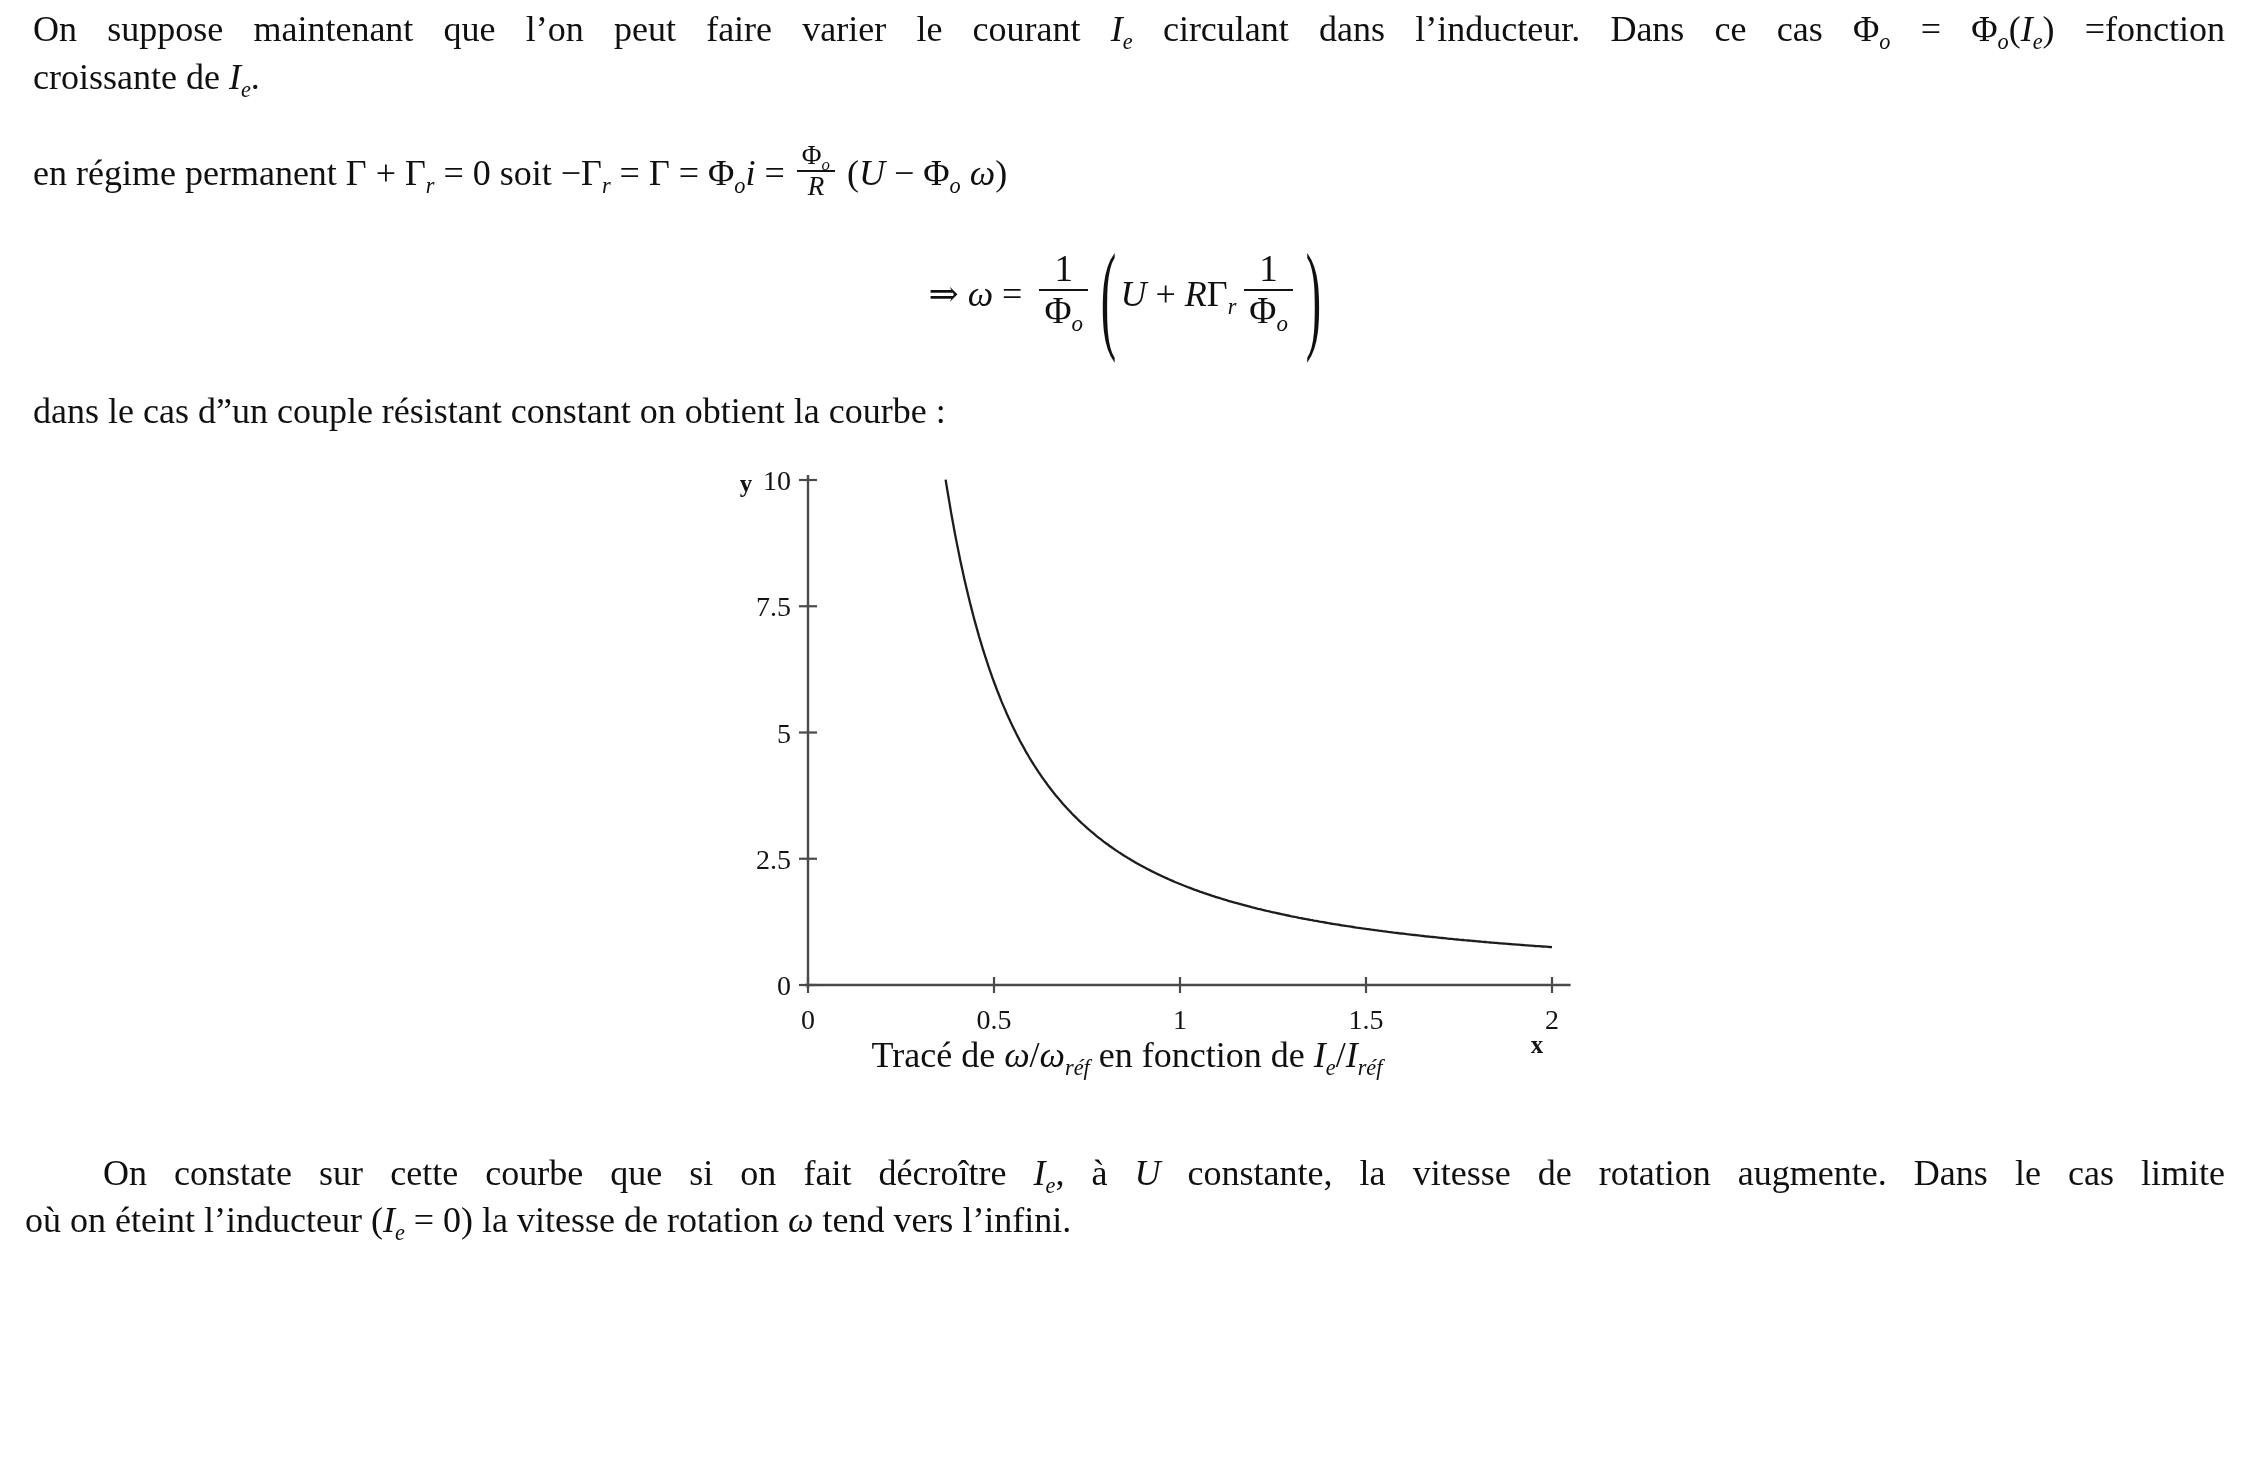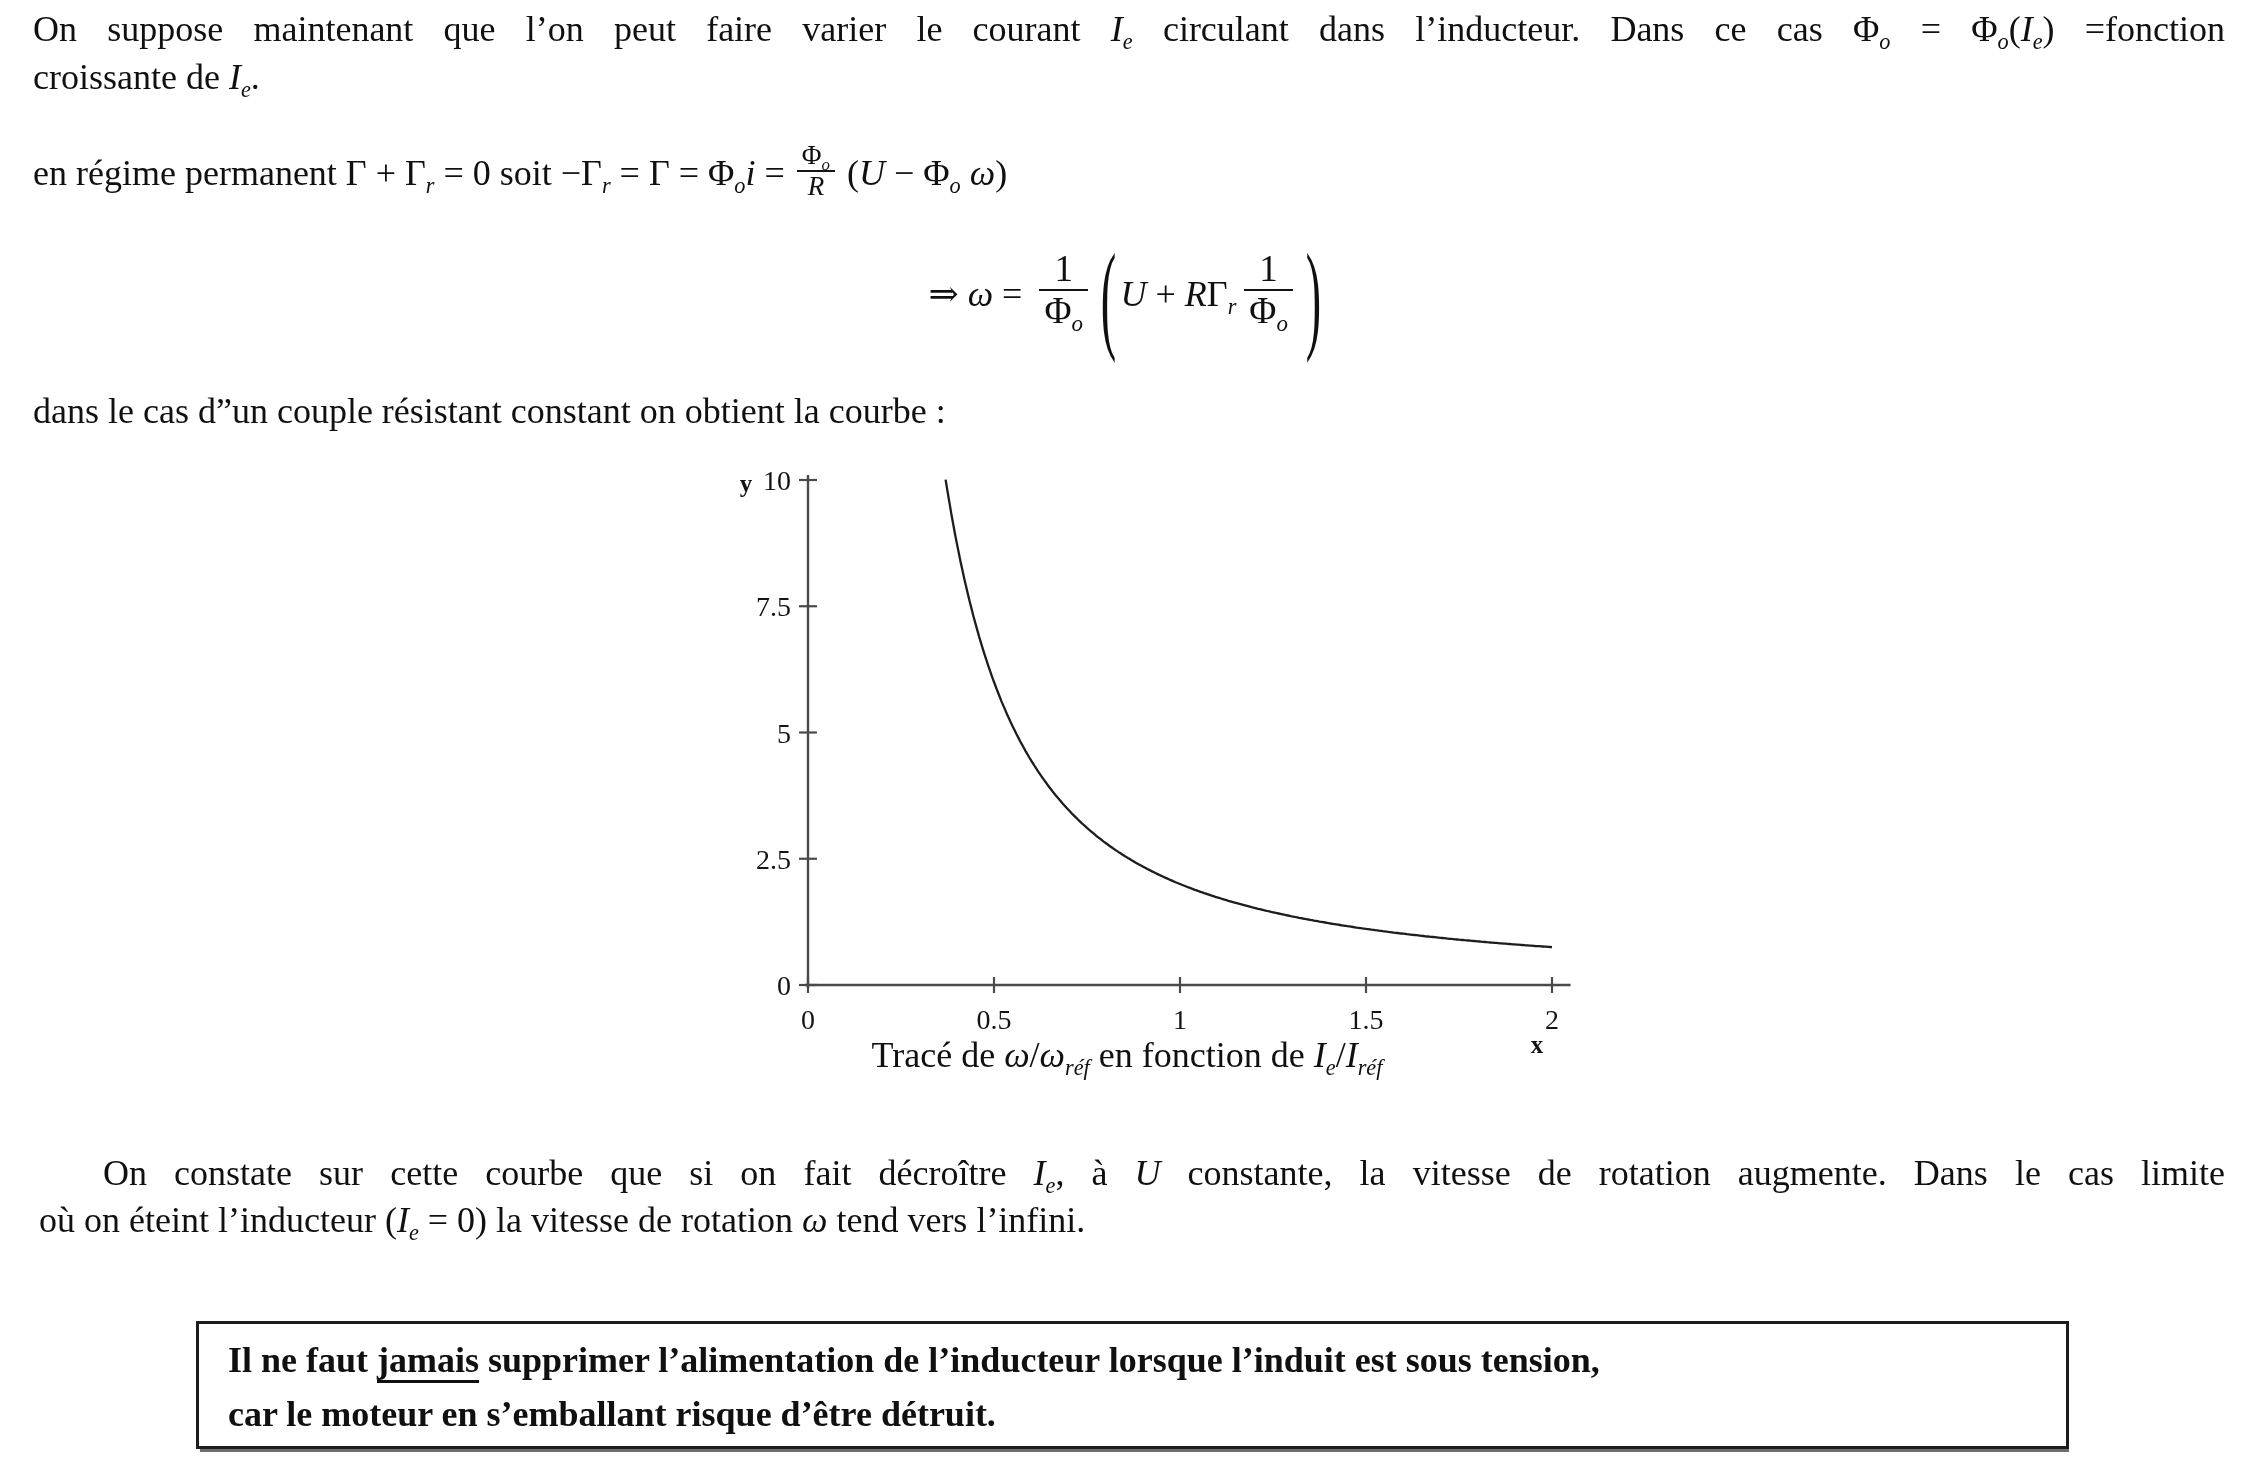--- a/index.html
+++ b/index.html
@@ -8,21 +8,21 @@
   .txt{position:absolute;white-space:nowrap;line-height:46px;}
   .just{white-space:normal;width:2192px;text-align:justify;text-align-last:justify;line-height:46px;}
   .l1{left:33px;top:6px;}
   .l2{left:33px;top:54px;}
   .l3{left:33px;top:100px;}
   .l4{left:33px;top:124px;height:98px;line-height:98px;}
   .display-eq{left:0;right:0;top:228px;height:132px;line-height:132px;text-align:center;}
   .courbe{left:33px;top:388px;text-align:right;}
   .caption{left:0;right:0;top:1032px;text-align:center;}
   .p2a{left:33px;top:1150px;text-indent:70px;}
-  .p2b{left:39px;top:1197px;text-align:center;}
+  .p2b{left:25px;top:1197px;text-align:center;}
   .s-i{font-style:italic;}
   .s-b{font-weight:bold;}
   .s-bu{font-weight:bold;text-decoration:underline;text-underline-offset:8px;text-decoration-thickness:3px;}
   .s-p{display:inline-block;font-size:44px;transform:scaleY(2.75) scaleX(1.05);vertical-align:middle;
        line-height:0;margin:0 5px;font-weight:400;}
   sub.ms{font-size:62%;font-style:italic;line-height:0;}
   .frac{display:inline-block;text-align:center;vertical-align:middle;line-height:1.08;}
   .frac .num{display:block;border-bottom:2px solid #141414;padding:0 5px;}
   .frac .den{display:block;padding:0 5px;}
   .l4 .frac{font-size:27px;transform:translateY(-6px);margin:0 3px;}
@@ -72,18 +72,14 @@
       <text x="46" y="37" text-anchor="middle" font-size="25" font-weight="700">y</text>
       <text x="837.12" y="598" text-anchor="middle" font-size="25" font-weight="700">x</text>
       <path d="M245.6 24.6 L247.5 36.2 L249.4 47.4 L251.2 58.1 L253.1 68.5 L254.9 78.5 L256.8 88.1 L258.7 97.4 L260.5 106.4 L262.4 115.1 L264.2 123.5 L266.1 131.6 L268.0 139.4 L269.8 147.0 L271.7 154.4 L273.5 161.5 L275.4 168.4 L277.3 175.1 L279.1 181.6 L281.0 187.8 L282.8 193.9 L284.7 199.9 L286.6 205.6 L288.4 211.2 L290.3 216.6 L292.1 221.9 L294.0 227.0 L295.9 232.0 L297.7 236.8 L299.6 241.5 L301.4 246.1 L303.3 250.6 L305.2 254.9 L307.0 259.2 L308.9 263.3 L310.7 267.3 L312.6 271.2 L314.5 275.1 L316.3 278.8 L318.2 282.4 L320.0 286.0 L321.9 289.4 L323.8 292.8 L325.6 296.1 L327.5 299.3 L329.3 302.5 L331.2 305.6 L333.1 308.6 L334.9 311.5 L336.8 314.4 L338.6 317.2 L340.5 319.9 L342.4 322.6 L344.2 325.2 L346.1 327.8 L347.9 330.3 L349.8 332.8 L351.7 335.2 L353.5 337.6 L355.4 339.9 L357.2 342.1 L359.1 344.3 L361.0 346.5 L362.8 348.7 L364.7 350.7 L366.5 352.8 L368.4 354.8 L370.3 356.8 L372.1 358.7 L374.0 360.6 L375.8 362.4 L377.7 364.3 L379.6 366.1 L381.4 367.8 L383.3 369.5 L385.1 371.2 L387.0 372.9 L388.9 374.5 L390.7 376.1 L392.6 377.7 L394.4 379.2 L396.3 380.8 L398.2 382.3 L400.0 383.7 L401.9 385.2 L403.7 386.6 L405.6 388.0 L407.5 389.3 L409.3 390.7 L411.2 392.0 L413.0 393.3 L414.9 394.6 L416.8 395.9 L418.6 397.1 L420.5 398.3 L422.3 399.5 L424.2 400.7 L426.1 401.9 L427.9 403.0 L429.8 404.1 L431.6 405.2 L433.5 406.3 L435.4 407.4 L437.2 408.5 L439.1 409.5 L440.9 410.5 L442.8 411.5 L444.7 412.5 L446.5 413.5 L448.4 414.5 L450.2 415.4 L452.1 416.4 L454.0 417.3 L455.8 418.2 L457.7 419.1 L459.5 420.0 L461.4 420.9 L463.3 421.7 L465.1 422.6 L467.0 423.4 L468.8 424.3 L470.7 425.1 L472.6 425.9 L474.4 426.7 L476.3 427.5 L478.1 428.2 L480.0 429.0 L481.9 429.8 L483.7 430.5 L485.6 431.2 L487.4 432.0 L489.3 432.7 L491.2 433.4 L493.0 434.1 L494.9 434.8 L496.7 435.4 L498.6 436.1 L500.5 436.8 L502.3 437.4 L504.2 438.1 L506.0 438.7 L507.9 439.3 L509.8 439.9 L511.6 440.6 L513.5 441.2 L515.3 441.8 L517.2 442.4 L519.1 442.9 L520.9 443.5 L522.8 444.1 L524.6 444.7 L526.5 445.2 L528.4 445.8 L530.2 446.3 L532.1 446.8 L533.9 447.4 L535.8 447.9 L537.7 448.4 L539.5 448.9 L541.4 449.4 L543.2 449.9 L545.1 450.4 L547.0 450.9 L548.8 451.4 L550.7 451.9 L552.5 452.4 L554.4 452.8 L556.3 453.3 L558.1 453.8 L560.0 454.2 L561.8 454.7 L563.7 455.1 L565.6 455.6 L567.4 456.0 L569.3 456.4 L571.1 456.9 L573.0 457.3 L574.9 457.7 L576.7 458.1 L578.6 458.5 L580.4 458.9 L582.3 459.3 L584.2 459.7 L586.0 460.1 L587.9 460.5 L589.7 460.9 L591.6 461.3 L593.5 461.6 L595.3 462.0 L597.2 462.4 L599.0 462.8 L600.9 463.1 L602.8 463.5 L604.6 463.8 L606.5 464.2 L608.3 464.5 L610.2 464.9 L612.1 465.2 L613.9 465.6 L615.8 465.9 L617.6 466.2 L619.5 466.6 L621.4 466.9 L623.2 467.2 L625.1 467.5 L626.9 467.8 L628.8 468.2 L630.7 468.5 L632.5 468.8 L634.4 469.1 L636.2 469.4 L638.1 469.7 L640.0 470.0 L641.8 470.3 L643.7 470.6 L645.5 470.9 L647.4 471.2 L649.3 471.4 L651.1 471.7 L653.0 472.0 L654.8 472.3 L656.7 472.6 L658.6 472.8 L660.4 473.1 L662.3 473.4 L664.1 473.6 L666.0 473.9 L667.9 474.1 L669.7 474.4 L671.6 474.7 L673.4 474.9 L675.3 475.2 L677.2 475.4 L679.0 475.7 L680.9 475.9 L682.7 476.2 L684.6 476.4 L686.5 476.6 L688.3 476.9 L690.2 477.1 L692.0 477.3 L693.9 477.6 L695.8 477.8 L697.6 478.0 L699.5 478.3 L701.3 478.5 L703.2 478.7 L705.1 478.9 L706.9 479.2 L708.8 479.4 L710.6 479.6 L712.5 479.8 L714.4 480.0 L716.2 480.2 L718.1 480.4 L719.9 480.6 L721.8 480.8 L723.7 481.0 L725.5 481.3 L727.4 481.5 L729.2 481.7 L731.1 481.9 L733.0 482.0 L734.8 482.2 L736.7 482.4 L738.5 482.6 L740.4 482.8 L742.3 483.0 L744.1 483.2 L746.0 483.4 L747.8 483.6 L749.7 483.8 L751.6 483.9 L753.4 484.1 L755.3 484.3 L757.1 484.5 L759.0 484.7 L760.9 484.8 L762.7 485.0 L764.6 485.2 L766.4 485.3 L768.3 485.5 L770.2 485.7 L772.0 485.9 L773.9 486.0 L775.7 486.2 L777.6 486.4 L779.5 486.5 L781.3 486.7 L783.2 486.8 L785.0 487.0 L786.9 487.2 L788.8 487.3 L790.6 487.5 L792.5 487.6 L794.3 487.8 L796.2 487.9 L798.1 488.1 L799.9 488.3 L801.8 488.4 L803.6 488.6 L805.5 488.7 L807.4 488.9 L809.2 489.0 L811.1 489.1 L812.9 489.3 L814.8 489.4 L816.7 489.6 L818.5 489.7 L820.4 489.9 L822.2 490.0 L824.1 490.1 L826.0 490.3 L827.8 490.4 L829.7 490.6 L831.5 490.7 L833.4 490.8 L835.3 491.0 L837.1 491.1 L839.0 491.2 L840.8 491.4 L842.7 491.5 L844.6 491.6 L846.4 491.7 L848.3 491.9 L850.1 492.0 L852.0 492.1" fill="none" stroke="#1d1d1d" stroke-width="2.3"></path>
     </svg>
 
   <div class="txt caption"><span>Tracé de </span><span class="s-i">ω</span><span>/</span><span class="s-i">ω</span><sub class="ms">réf</sub><span> en fonction de </span><span class="s-i">I</span><sub class="ms">e</sub><span>/</span><span class="s-i">I</span><sub class="ms">réf</sub></div>
 
   <div class="txt p2a just"><span>On constate sur cette courbe que si on fait décroître </span><span class="s-i">I</span><sub class="ms">e</sub><span>, à </span><span class="s-i">U</span><span> constante, la vitesse de rotation augmente. Dans le cas limite</span></div>
   <div class="txt p2b"><span>où on éteint l’inducteur (</span><span class="s-i">I</span><sub class="ms">e</sub><span> = 0) la vitesse de rotation </span><span class="s-i">ω</span><span> tend vers l’infini.</span></div>
 
-  <div class="warning-box">
-    <span class="wline"><span class="s-b">Il ne faut </span><span class="s-bu">jamais</span><span class="s-b"> supprimer l’alimentation de l’inducteur lorsque l’induit est sous tension,</span></span>
-    <span class="wline s-b">car le moteur en s’emballant risque d’être détruit.</span>
-  </div>
 
 </div>
 
 </body></html>

